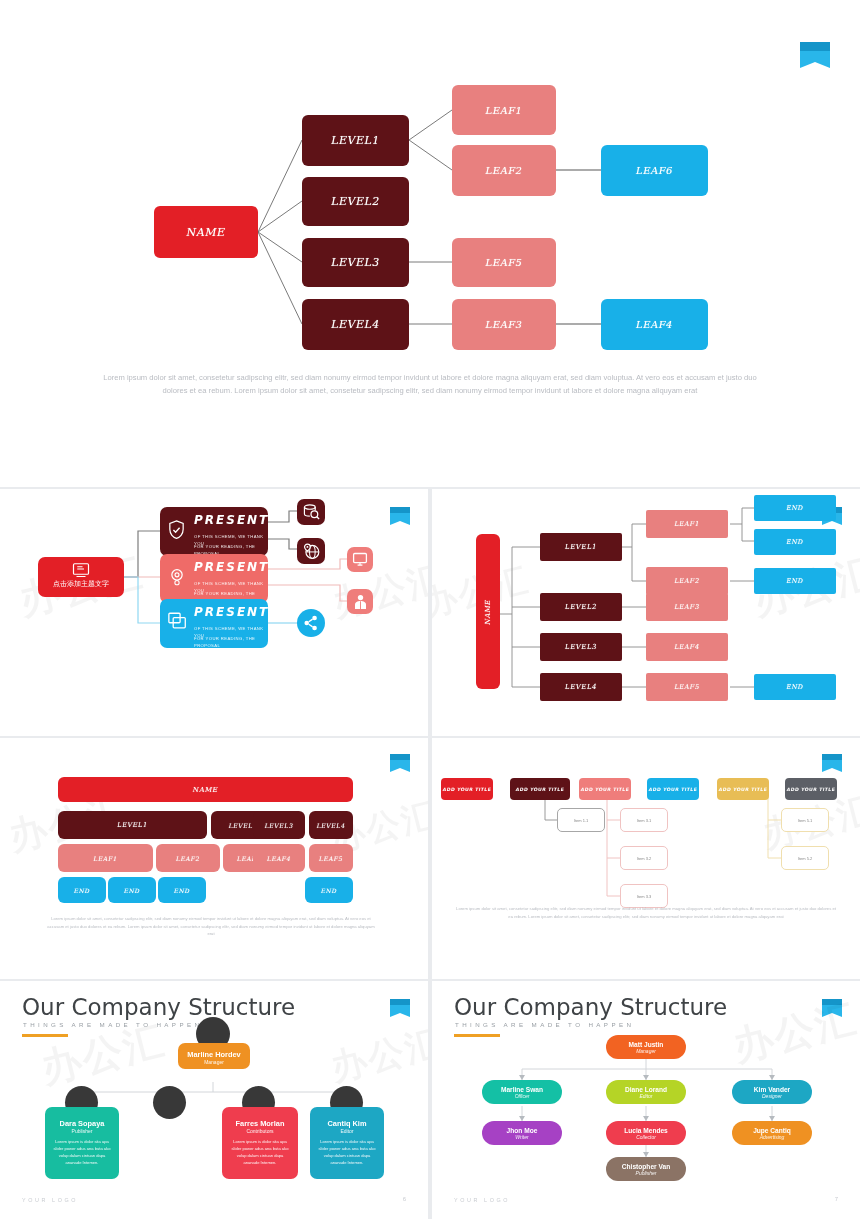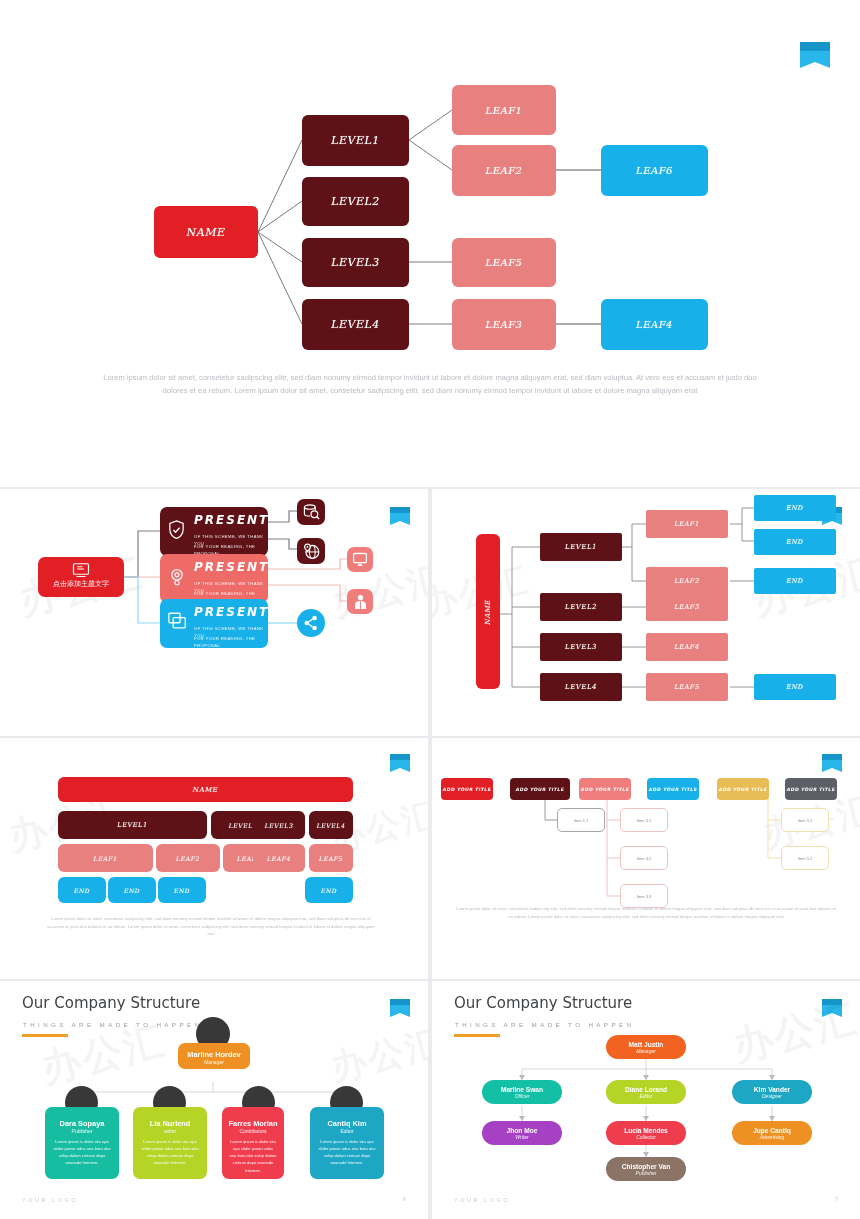--- a/index.html
+++ b/index.html
@@ -61,21 +61,21 @@
            justify-content:center; }
 
   
   .hdr  { position:absolute; border-radius:4px; display:flex; align-items:center;
           justify-content:center; color:#fff; font-size:4.6px; font-weight:700;
           font-style:italic; letter-spacing:.4px; font-family:"DejaVu Sans", sans-serif; }
   .mini { position:absolute; border-radius:5px; background:#fff; display:flex;
           align-items:center; justify-content:center; font-size:4px; color:#8a8a8a; }
 
   
-  .cs-title { position:absolute; font-size:15px; color:#3f4346; font-weight:400;
+  .cs-title { position:absolute; font-size:23px; color:#3f4346; font-weight:400;
               font-family:"DejaVu Sans", sans-serif; }
   .cs-sub   { position:absolute; font-size:6.2px; letter-spacing:3.4px; color:#9aa0a6; }
   .cs-rule  { position:absolute; width:46px; height:3px; background:#efa024; }
   .cs-card  { position:absolute; border-radius:7px; color:#fff; text-align:center; }
   .cs-name  { font-size:7.4px; font-weight:700; }
   .cs-role  { font-size:5px; opacity:.92; }
   .cs-body  { font-size:4.1px; line-height:1.75; opacity:.92; padding:0 7px; margin-top:4px; }
   .cs-avatar{ position:absolute; border-radius:50%; background:#383838; }
 
   .pill { position:absolute; border-radius:13px; color:#fff; text-align:center;
@@ -418,28 +418,23 @@
   </div>
 
   <div class="cs-avatar" style="left:65px; top:105px; width:33px; height:33px;"></div>
   <div class="cs-card" style="left:45px; top:126px; width:74px; height:72px; background:#17bda0; padding-top:12px;">
     <div class="cs-name">Dara Sopaya</div>
     <div class="cs-role">Publisher</div>
     <div class="cs-body">Lorem ipsum is dolor sita apa slider power adus ana buta ako volup dalam cintuan dapa ananade Intemen.</div>
   </div>
 
   <div class="cs-avatar" style="left:153px; top:105px; width:33px; height:33px;"></div>
-  <div class="cs-card" style="left:133px; top:126px; width:74px; height:72px; background:#b5d426; padding-top:12px;">
-    <div class="cs-name">Lia Nurlend</div>
-    <div class="cs-role">writer</div>
-    <div class="cs-body">Lorem ipsum is dolor sita apa slider power adus ana buta ako volup dalam cintuan dapa ananade Intemen.</div>
-  </div>
 
   <div class="cs-avatar" style="left:242px; top:105px; width:33px; height:33px;"></div>
-  <div class="cs-card" style="left:222px; top:126px; width:62px; height:72px; background:#ef3d4e; padding-top:12px;">
+  <div class="cs-card" style="left:222px; top:126px; width:76px; height:72px; background:#ef3d4e; padding-top:12px;">
     <div class="cs-name">Farres Morlan</div>
     <div class="cs-role">Contributors</div>
     <div class="cs-body">Lorem ipsum is dolor sita apa slider power adus ana buta ako volup dalam cintuan dapa ananade Intemen.</div>
   </div>
 
   <div class="cs-avatar" style="left:330px; top:105px; width:33px; height:33px;"></div>
   <div class="cs-card" style="left:310px; top:126px; width:74px; height:72px; background:#1da7c4; padding-top:12px;">
     <div class="cs-name">Cantiq Kim</div>
     <div class="cs-role">Editor</div>
     <div class="cs-body">Lorem ipsum is dolor sita apa slider power adus ana buta ako volup dalam cintuan dapa ananade Intemen.</div>

